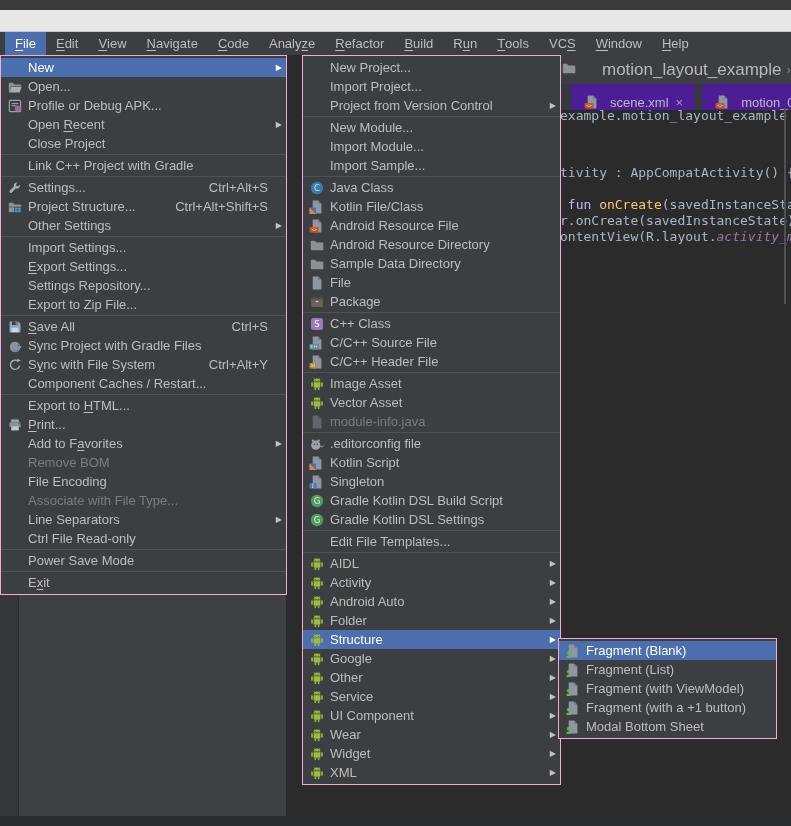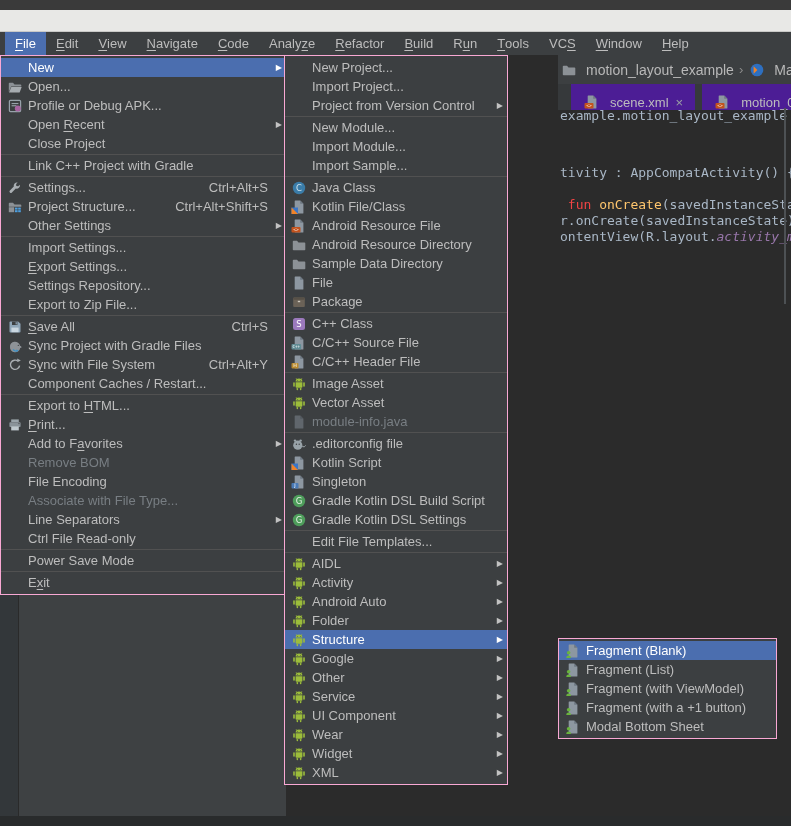--- a/index.html
+++ b/index.html
@@ -9,40 +9,40 @@
   .abs{position:absolute}
   #top-strip{left:0;top:0;width:791px;height:10px;background:#3a3a3a}
   #title-strip{left:0;top:10px;width:791px;height:22px;background:#e8e8e6;border-bottom:1px solid #c9c9c7}
   #menubar{left:0;top:32px;width:791px;height:23px;background:#3c3f41;display:flex;align-items:stretch;padding-left:5px;z-index:5}
   .mb-item{display:flex;align-items:center;padding:0 10px;font-size:13px;color:#bdbdbd;cursor:default}
   .mb-item.selected{background:#4b6eaf;color:#fff}
   .mb-item u,.mi-label u{text-underline-offset:2px}
 
   #breadcrumb-bar{left:558px;top:55px;width:233px;height:29px;background:#3c3f41;display:flex;align-items:center;
                   overflow:hidden;padding-left:2px;z-index:1;white-space:nowrap}
-  .bc-item{display:flex;align-items:center;gap:4px;font-size:14px;color:#b8b8b8;flex:none}
+  .bc-item{display:flex;gap:20px;font-size:17px;color:#b8b8b8;flex:none}
   .bc-sep{color:#8c8c8c;margin:0 5px;font-size:13px;flex:none}
 
   #tab-bar{left:558px;top:84px;width:233px;height:26px;background:#36393b;display:flex;align-items:stretch;gap:7px;
            padding-left:13px;overflow:hidden;z-index:1}
   .tab{display:flex;align-items:flex-end;gap:5px;background:#4c1d95;padding:0 12px;font-size:13px;color:#bdbdbd;white-space:nowrap}
   .tab-close{color:#9aa0a4;font-size:13px;margin-left:2px}
 
   .code-line{position:absolute;left:560px;font-family:"DejaVu Sans Mono","Liberation Mono",monospace;font-size:13px;
              line-height:16px;white-space:pre;z-index:1}
-  .cs-plain{color:#a9b7c6}.cs-keyword{color:#ef4444}.cs-function{color:#ffc66d}.cs-field{color:#9876aa;font-style:italic}
+  .cs-plain{color:#a9b7c6}.cs-keyword{color:#c4b5fd}.cs-function{color:#ffc66d}.cs-field{color:#9876aa;font-style:italic}
   #scrollbar-line{left:784px;top:108px;width:2px;height:196px;background:#4d5154;z-index:1}
 
   #left-panel{left:0;top:592px;width:286px;height:234px;background:#3e4143;border-top:1px solid #2c2c2c;z-index:1}
   #tool-stripe{left:0;top:592px;width:19px;height:234px;background:#33373a;border-right:1px solid #2a2a2a;z-index:2}
   #bottom-strip{left:0;top:816px;width:791px;height:10px;background:#292b2c;z-index:3}
 
   .popup{position:absolute;background:#3c3f41;border:1px solid #f9a8d4;padding:2px 0;z-index:10}
   #file-menu{left:0;top:55px;width:287px}
-  #new-menu{left:284px;top:55px;width:224px}
+  #new-menu{left:302px;top:55px;width:259px}
   #fragment-menu{left:558px;top:638px;width:219px}
   .mi{height:19px;display:flex;align-items:center;padding:0 4px 0 5px;font-size:13px;color:#bdbdbd;white-space:nowrap;cursor:default}
   .mi-icon{width:17px;height:16px;margin-right:5px;flex:none;display:inline-flex;align-items:center;justify-content:center}
   .sp{flex:1}
   .mi-shortcut{margin-left:14px;color:#bdbdbd}
   .mi-arrow{width:11px;margin-left:3px;font-size:8px;color:#c2c2c2;text-align:right;flex:none}
   .mi.selected{background:#4b6eaf;color:#fff}
   .mi.selected .mi-shortcut,.mi.selected .mi-arrow{color:#fff}
   .mi.disabled{color:#787e83}
   .sep{height:1px;background:#515151;margin:1px 0}

